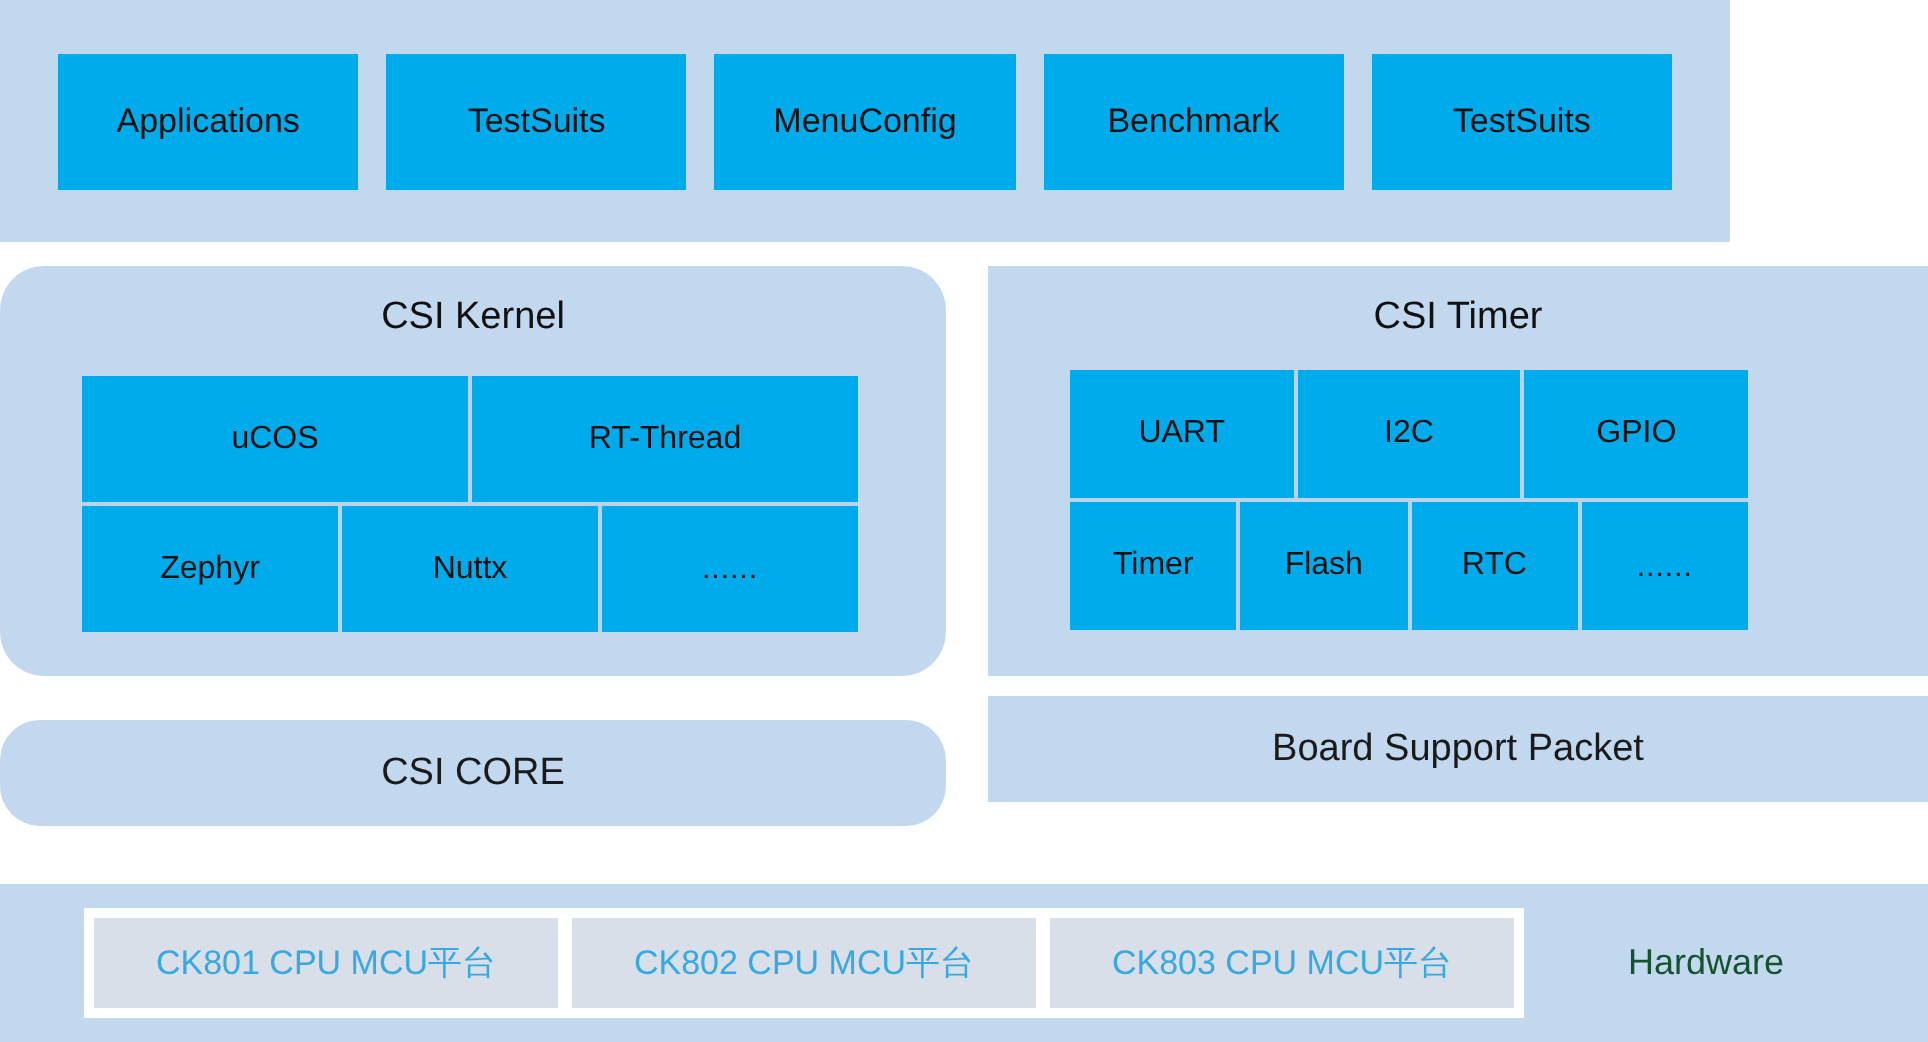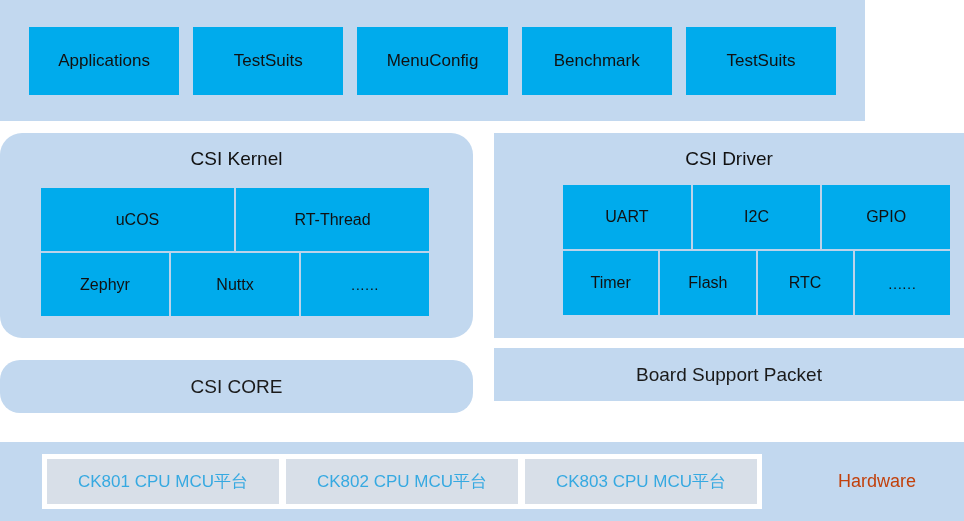--- a/index.html
+++ b/index.html
@@ -69,21 +69,21 @@
   .grid-wrap {
     position: absolute;
     background: #bcd3ea;
   }
   #kernel-grid {
     left: 41px; top: 55px;
     width: 388px; height: 128px;
   }
   #driver-grid {
     left: 41px; top: 52px;
-    width: 387px; height: 130px; margin-left: 28px;
+    width: 339px; height: 130px;
   }
   .grid-row {
     display: flex;
     width: 100%;
     gap: 2px;
     box-sizing: border-box;
   }
   #kernel-grid .grid-row { height: 63px; }
   #kernel-grid .grid-row + .grid-row { margin-top: 2px; }
   #driver-grid .grid-row { height: 64px; }
@@ -134,23 +134,23 @@
     width: 232px;
     height: 45px;
     background: #d8dfe8;
     display: flex;
     align-items: center;
     justify-content: center;
     font-size: 17px;
     color: #36A9E1;
   }
   #hw-label {
-    margin-left: 76px;
+    margin-left: 52px;
     font-size: 18px;
-    color: #c2410c;
+    color: #14532d;
   }
 </style>
 </head>
 <body>
 
 <div id="stack">
 
   <div id="app-band" class="band">
     <div class="app-box">
       <span>Applications</span>
@@ -188,21 +188,21 @@
           <span>Nuttx</span>
         </div>
         <div class="cell dots">
           <span>......</span>
         </div>
       </div>
     </div>
   </div>
 
   <div id="driver-panel" class="panel">
-    <div class="panel-title">CSI Driver</div>
+    <div class="panel-title">CSI Timer</div>
     <div id="driver-grid" class="grid-wrap">
       <div class="grid-row">
         <div class="cell">
           <span>UART</span>
         </div>
         <div class="cell">
           <span>I2C</span>
         </div>
         <div class="cell">
           <span>GPIO</span>

